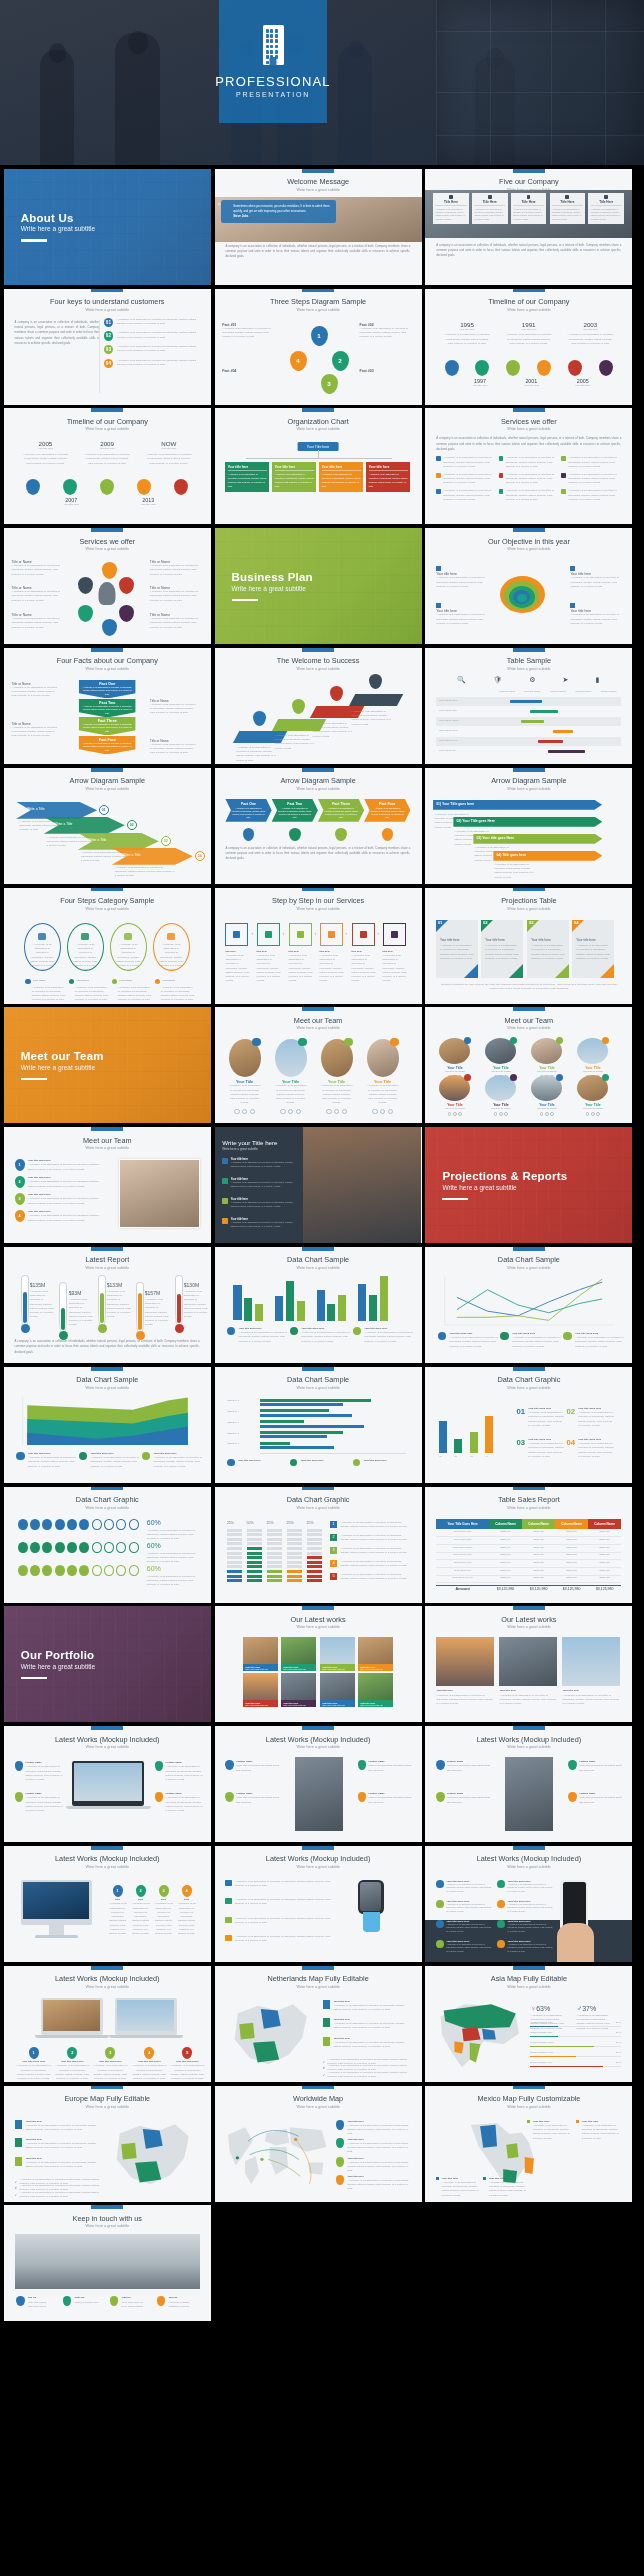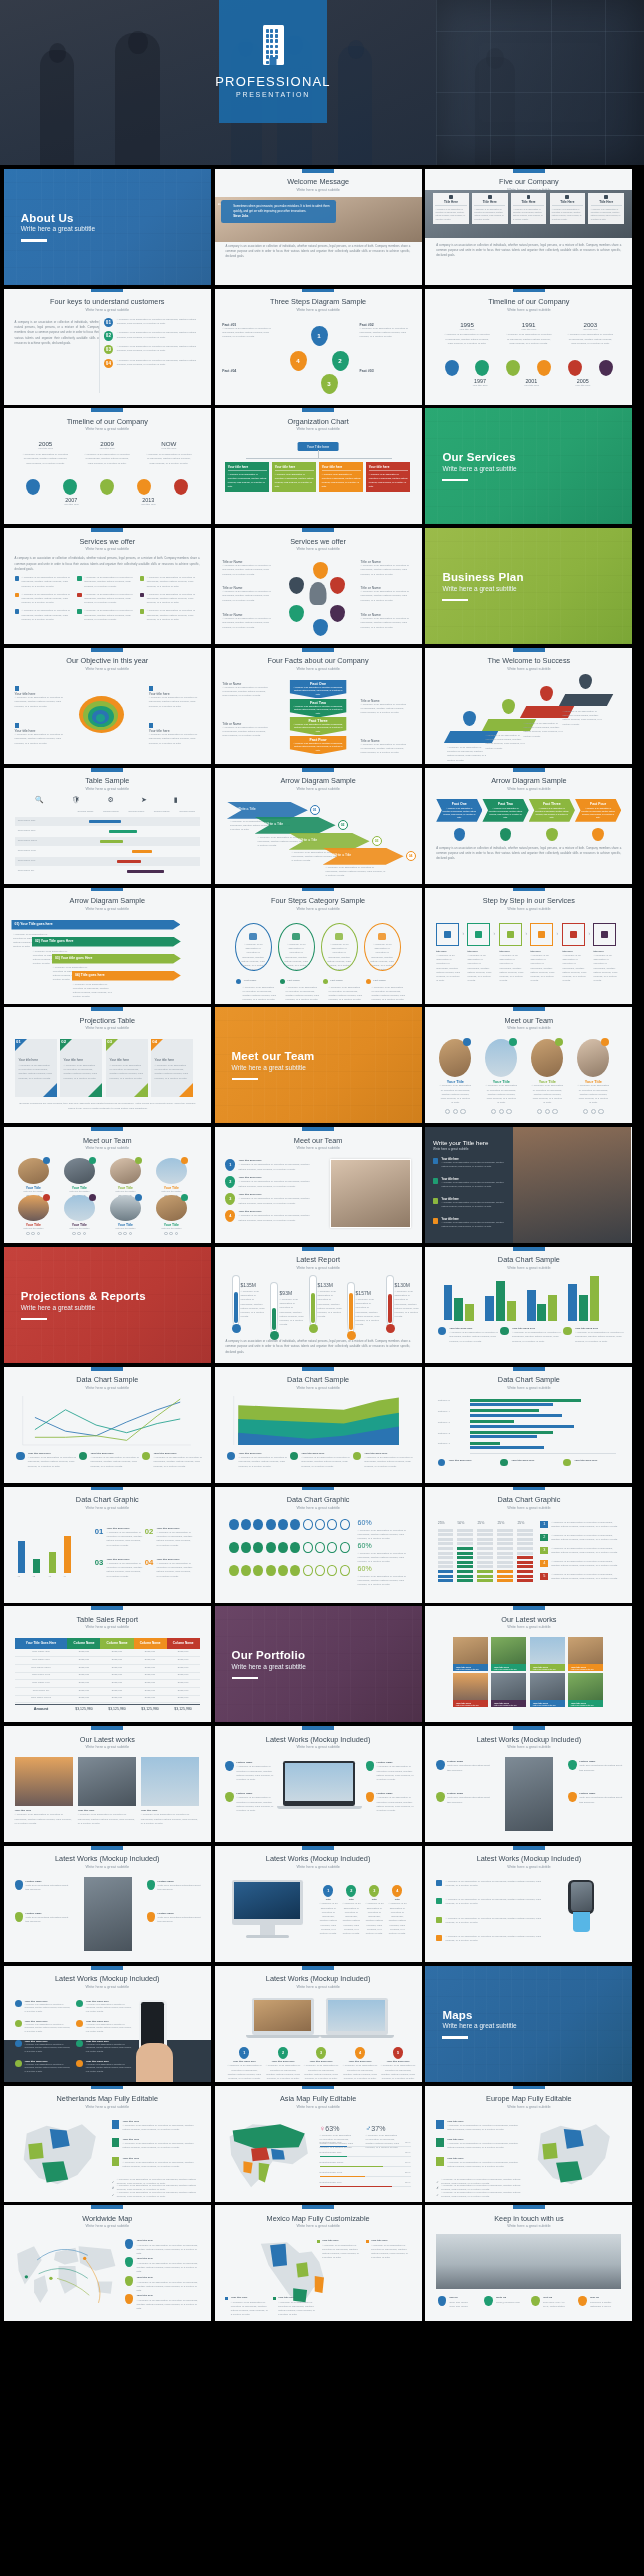--- a/index.html
+++ b/index.html
@@ -362,28 +362,20 @@
         <div style="flex:1;background:#ef8f1e;padding:2.3px;">
           <div style="font-size:3.1px;color:#fff;font-weight:700;border-bottom:0.8px solid rgba(255,255,255,.45);padding-bottom:1.5px;">Your title here</div>
           <div style="font-size:2.2px;color:#fff;line-height:1.8;margin-top:2.3px;">A company is an association or collection of individuals, whether natural persons, legal persons, or a mixture of both.</div>
         </div>
         <div style="flex:1;background:#c0392b;padding:2.3px;">
           <div style="font-size:3.1px;color:#fff;font-weight:700;border-bottom:0.8px solid rgba(255,255,255,.45);padding-bottom:1.5px;">Your title here</div>
           <div style="font-size:2.2px;color:#fff;line-height:1.8;margin-top:2.3px;">A company is an association or collection of individuals, whether natural persons, legal persons, or a mixture of both.</div>
         </div>
       </div>
     </div>
-    <div class="slide cv-green">
-      <div class="tex"></div>
-    <div class="cover" style="position:absolute;inset:0;">
-      <h3>Our Services</h3>
-      <p>Write here a great subtitle</p>
-      <div class="rule"></div>
-    </div>
-    </div>
     <div class="slide ">
       <div class="tab"></div>
     <div class="s-title">Services we offer</div>
     <div class="s-sub">Write here a great subtitle</div>
       <div style="position:absolute;left:10.8px;top:28px;width:185px;">
         <div class="body-text" style="width:185px;">A company is an association or collection of individuals, whether natural persons, legal persons, or a mixture of both. Company members share a common purpose and unite in order to focus their various talents and organize their collectively available skills or resources to achieve specific, declared goals.</div>
       </div>
       <div style="position:absolute;left:10.8px;top:48px;width:185px;display:flex;flex-wrap:wrap;gap:3.8px 4.6px;">
         <div class="row" style="width:58px;gap:2.3px;align-items:flex-start;">
         <span style="width:4.6px;height:4.6px;background:#2a74b2;border-radius:0.8px;flex:0 0 4.6px;"></span>
@@ -1788,28 +1780,20 @@
           <div class="micro">A company is an association or collection of individuals, whether natural persons, legal persons, or a mixture of both.</div></div>
       <div style="position:absolute;left:128px;top:77px;width:35px;text-align:center;">
           <span class="circ pillc" style="display:inline-flex;background:#ef8f1e;width:10px;height:11.5px;font-size:3.8px;color:#fff;align-items:center;justify-content:center;">4</span>
           <div class="micro" style="font-weight:700;color:#4f5c69;margin-top:1.5px;">Your title goes here</div>
           <div class="micro">A company is an association or collection of individuals, whether natural persons, legal persons, or a mixture of both.</div></div>
       <div style="position:absolute;left:166px;top:77px;width:35px;text-align:center;">
           <span class="circ pillc" style="display:inline-flex;background:#c0392b;width:10px;height:11.5px;font-size:3.8px;color:#fff;align-items:center;justify-content:center;">5</span>
           <div class="micro" style="font-weight:700;color:#4f5c69;margin-top:1.5px;">Your title goes here</div>
           <div class="micro">A company is an association or collection of individuals, whether natural persons, legal persons, or a mixture of both.</div></div>
     </div>
-    <div class="slide cv-navy">
-      <div class="tex"></div>
-    <div class="cover" style="position:absolute;inset:0;">
-      <h3>Maps</h3>
-      <p>Write here a great subtitle</p>
-      <div class="rule"></div>
-    </div>
-    </div>
     <div class="slide ">
       <div class="tab"></div>
     <div class="s-title">Netherlands Map Fully Editable</div>
     <div class="s-sub">Write here a great subtitle</div>
       <svg style="position:absolute;left:12.3px;top:32px;" width="89" height="74" viewBox="0 0 116 96">
         <path d="M14 20 L40 10 L66 16 L86 8 L104 24 L98 52 L80 74 L54 86 L30 78 L10 54 Z" fill="#d9dfe3"></path>
         <path d="M44 14 L66 16 L70 36 L48 40 Z" fill="#2a74b2"></path>
         <path d="M16 34 L34 32 L36 52 L18 54 Z" fill="#8cb73f"></path>
         <path d="M34 58 L62 56 L68 80 L40 84 Z" fill="#1f8f63"></path>
       </svg>

